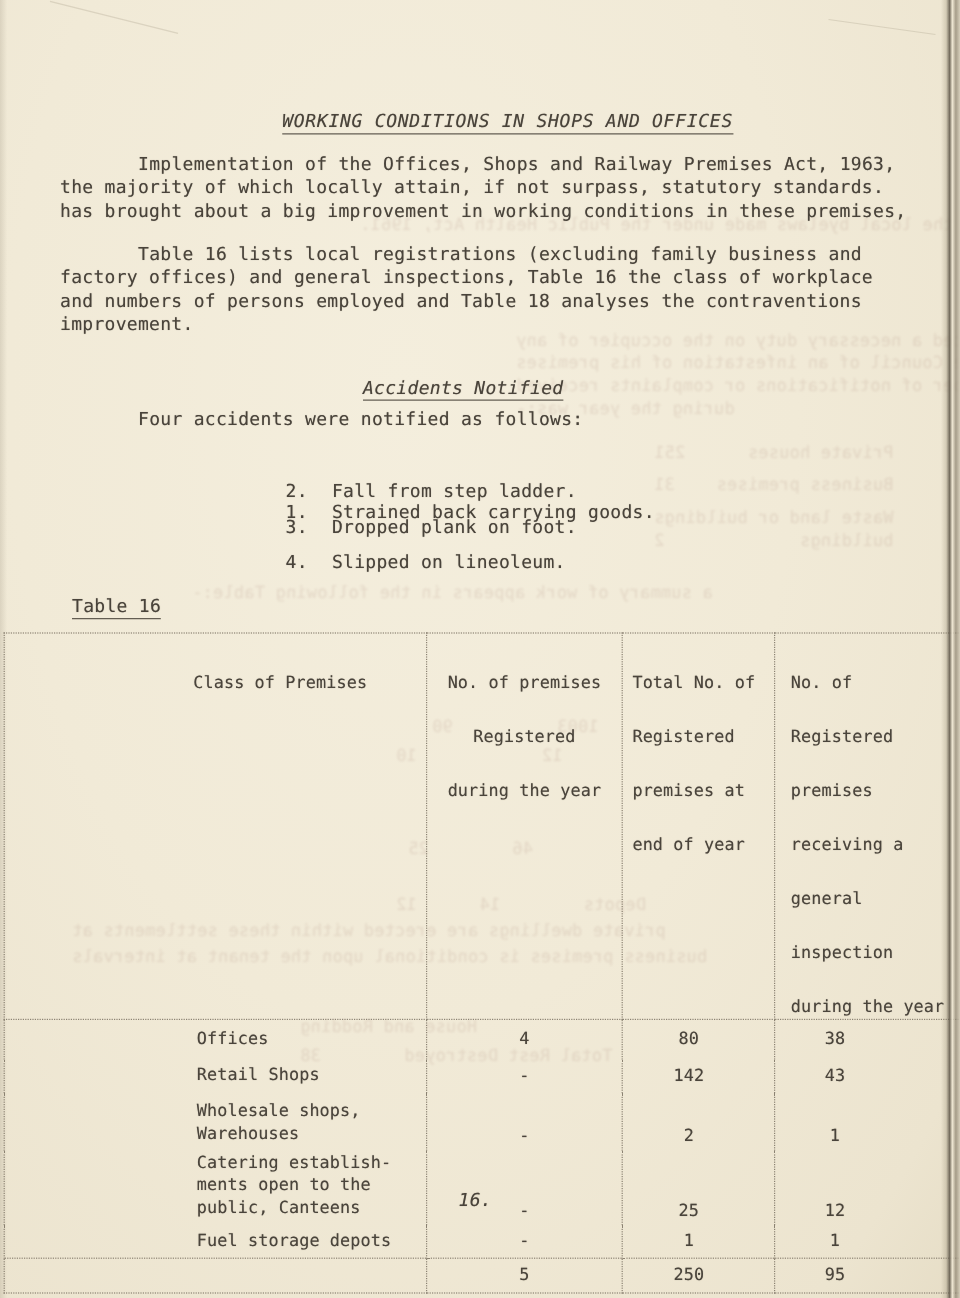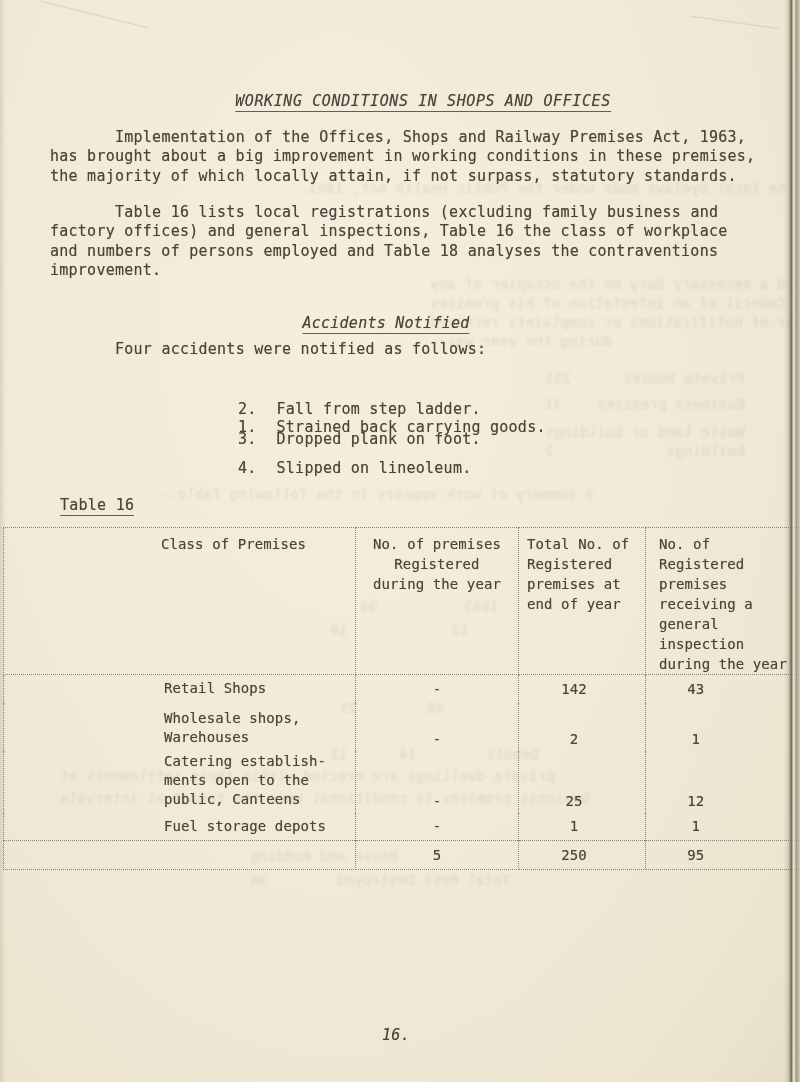--- a/index.html
+++ b/index.html
@@ -20,21 +20,21 @@
   .list-item { white-space:nowrap; }
   .list-num { display:inline-block; margin-right:20px; }
 
   
   .t16 {
     position:absolute; left:3px; top:527px; width:797px;
     border-collapse:collapse; table-layout:fixed;
     font-size:14px; letter-spacing:0.1px; color:#4a443b;
   }
   .t16 th, .t16 td { font-weight:normal; padding:0; vertical-align:top; }
-  .t16 .hl { line-height:20px; white-space:nowrap; }
+  .t16 .hl { line-height:20px; white-space:nowrap;margin-top:25px; }
   .t16 .ll { line-height:19px; white-space:nowrap; }
   .dot-t { border-top:1px dotted #8b8272; }
   .dot-b { border-bottom:1px dotted #8b8272; }
   .dot-l { border-left:1px dotted #8b8272; }
   .dot-r { border-right:1px dotted #8b8272; }
   .t16 th.c1 { padding-left:157px; text-align:left; padding-top:6px; }
   .t16 th.c2 { text-align:center; padding-top:6px; }
   .t16 th.c3 { text-align:left; padding-left:8px; padding-top:6px; }
   .t16 th.c4 { text-align:left; padding-left:13px; padding-top:6px; }
   .t16 td.c1 { padding-left:160px; text-align:left; }
@@ -89,22 +89,22 @@
       <div class="bleed" style="top: 872px; left: 250px;">Total Rest Destroyed        38</div>
     </div>
 
   <div class="crease" style="top:14px; left:40px; width:110px; transform:rotate(14deg); opacity:.5;"></div>
   <div class="crease" style="top:22px; left:690px; width:90px; transform:rotate(8deg); opacity:.5;"></div>
 
   <div class="abs centerx underline" style="left:423px; top:92px; letter-spacing:0.6px;">WORKING CONDITIONS IN SHOPS AND OFFICES</div>
 
   <div class="abs" style="left:50px; top:128px;">
     <div class="pline indent">Implementation of the Offices, Shops and Railway Premises Act, 1963,</div>
+    <div class="pline">the majority of which locally attain, if not surpass, statutory standards.</div>
     <div class="pline">has brought about a big improvement in working conditions in these premises,</div>
-    <div class="pline">the majority of which locally attain, if not surpass, statutory standards.</div>
   </div>
 
   <div class="abs" style="left:50px; top:203px;">
     <div class="pline indent">Table 16 lists local registrations (excluding family business and</div>
     <div class="pline">factory offices) and general inspections, Table 16 the class of workplace</div>
     <div class="pline">and numbers of persons employed and Table 18 analyses the contraventions</div>
     <div class="pline">improvement.</div>
   </div>
 
   <div class="abs centerx underline" style="left:386px; top:314px;">Accidents Notified</div>
@@ -152,20 +152,28 @@
       <th class="c4 dot-t dot-b">
         <div class="hl">No. of</div>
         <div class="hl">Registered</div>
         <div class="hl">premises</div>
         <div class="hl">receiving a</div>
         <div class="hl">general</div>
         <div class="hl">inspection</div>
         <div class="hl">during the year</div>
       </th>
     </tr>
+    <tr class="vmid" style="height:33px;">
+      <td class="c1 dot-l dot-r">
+            <div class="ll">Offices</div>
+          </td>
+      <td class="c2 dot-r">4</td>
+      <td class="c3 dot-r">80</td>
+      <td class="c4">38</td>
+    </tr>
     <tr class="vmid" style="height:28px;">
       <td class="c1 dot-l dot-r">
             <div class="ll">Retail Shops</div>
           </td>
       <td class="c2 dot-r">-</td>
       <td class="c3 dot-r">142</td>
       <td class="c4">43</td>
     </tr>
     <tr class="vbot" style="height:48px;">
       <td class="c1 dot-l dot-r">
@@ -196,17 +204,17 @@
     </tr>
     <tr class="vmid" style="height:29px;">
       <td class="c1 dot-t dot-b dot-l dot-r"></td>
       <td class="c2 dot-t dot-b dot-r">5</td>
       <td class="c3 dot-t dot-b dot-r">250</td>
       <td class="c4 dot-t dot-b">95</td>
     </tr>
   </tbody>
     </table>
 
-  <div class="abs centerx" style="left:396px; top:991px;margin-top:35px;">16.</div>
+  <div class="abs centerx" style="left:396px; top:991px;">16.</div>
 
   <div class="edge-left"></div>
   <div class="edge-right"></div>
 </div>
 
 </body></html>

